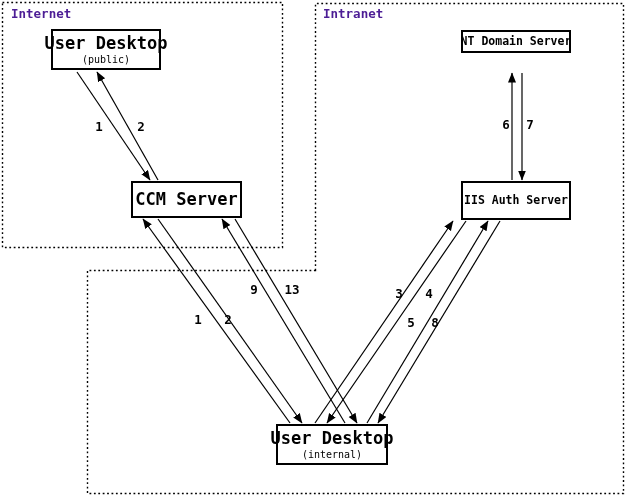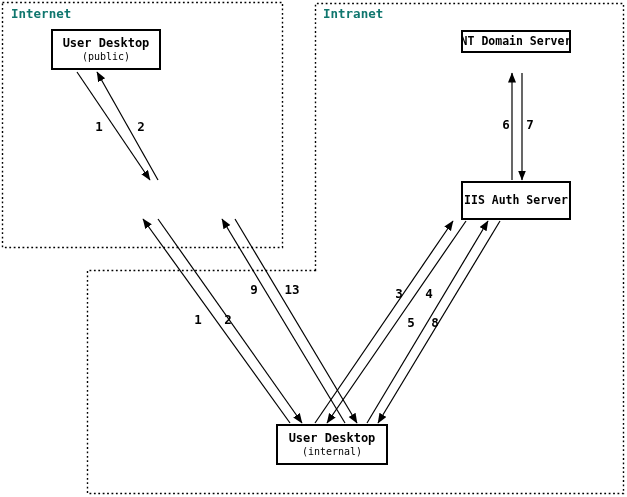--- a/index.html
+++ b/index.html
@@ -27,36 +27,36 @@
     background: #ffffff;
     display: flex;
     flex-direction: column;
     align-items: center;
     justify-content: center;
     text-align: center;
     line-height: 1.15;
     z-index: 2;
   }
   .node .lbl {
-    font-size: 12px;
+    font-size: 17px;
     font-weight: bold;
     white-space: nowrap;
     color: #000000;
   }
   .node .sub {
     font-size: 10px;
     font-weight: normal;
     white-space: nowrap;
     color: #000000;
   }
   .zone-label {
     position: absolute;
     font-size: 12.5px;
     font-weight: bold;
-    color: #0f766e;
+    color: #4c1d95;
     z-index: 3;
     white-space: nowrap;
   }
   .flow-label {
     position: absolute;
     transform: translate(-50%, -50%);
     font-size: 12.5px;
     font-weight: bold;
     color: #000000;
     z-index: 3;
@@ -99,20 +99,23 @@
   </svg>
 
   <div class="zone-label" style="left:11px; top:6px;">Internet</div>
   <div class="zone-label" style="left:323px; top:6px;">Intranet</div>
 
   <div class="node" style="left:51px; top:29px; width:110px; height:41px;">
     <div class="lbl">User Desktop</div>
     <div class="sub">(public)</div>
   </div>
 
+  <div class="node" style="left:131px; top:181px; width:111px; height:37px;">
+    <div class="lbl">CCM Server</div>
+  </div>
 
   <div class="node" style="left:461px; top:30px; width:110px; height:23px;">
     <div class="lbl" style="font-size:11.5px;">NT Domain Server</div>
   </div>
 
   <div class="node" style="left:461px; top:181px; width:110px; height:39px;">
     <div class="lbl" style="font-size:11.5px;">IIS Auth Server</div>
   </div>
 
   <div class="node" style="left:276px; top:424px; width:112px; height:41px;">

